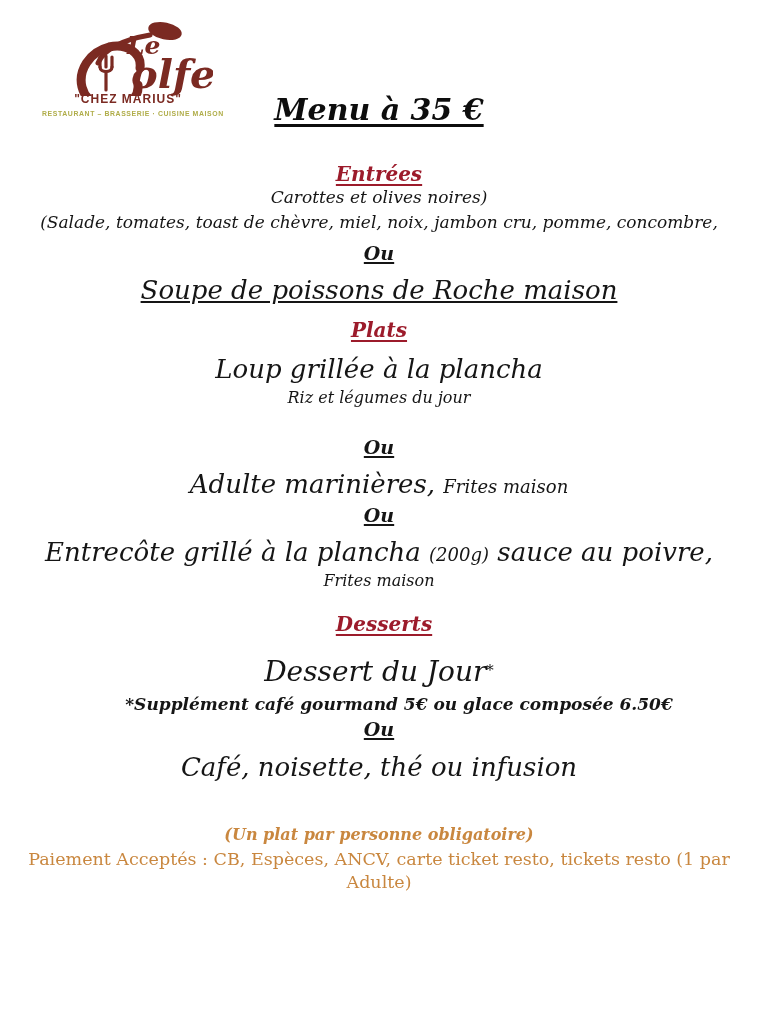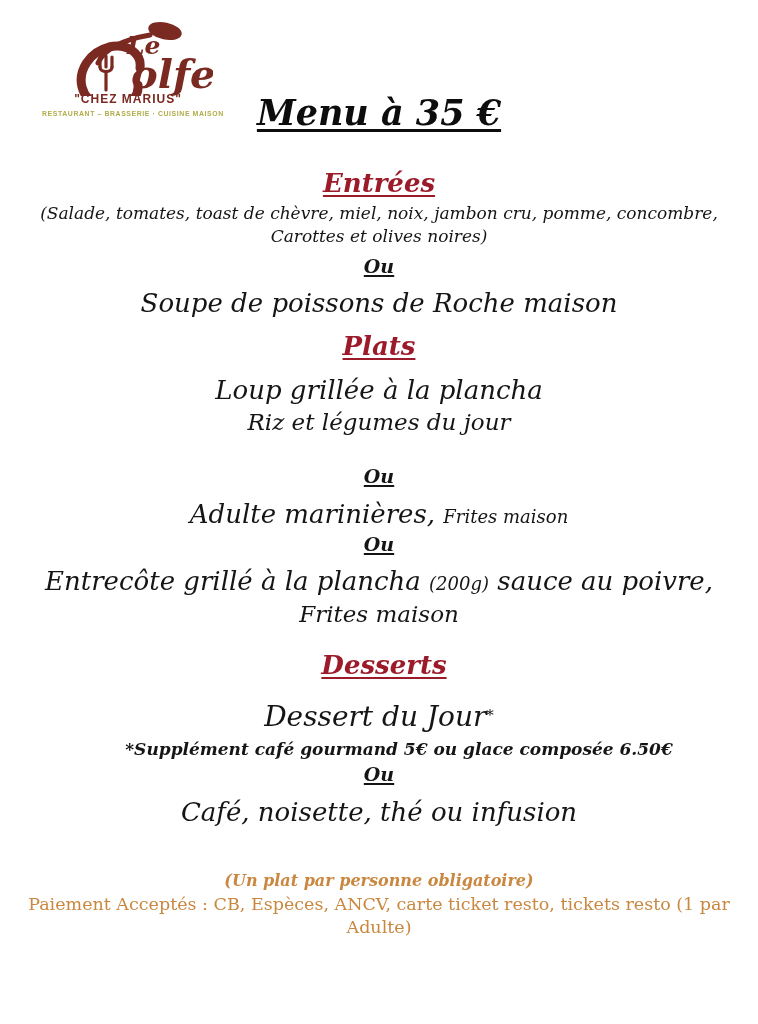--- a/index.html
+++ b/index.html
@@ -44,47 +44,47 @@
   
   .menu {
     padding-top: 92px;
     text-align: center;
     font-style: italic;
     color: #151515;
   }
   .menu div { margin: 0; }
 
   .menu-title {
-    font-size: 35px;
+    font-size: 30px;
     font-weight: bold;
     line-height: 1.2;
     text-decoration: underline;
     text-decoration-thickness: 2.5px;
     text-underline-offset: 4px;
     color: #0d0d0d;
   }
   .section-heading {
-    font-size: 26px;
+    font-size: 20px;
     font-weight: bold;
     line-height: 1.2;
     color: #9c1b2b;
     text-decoration: underline;
     text-decoration-thickness: 2px;
     text-underline-offset: 3px;
   }
   .dish {
     font-size: 26px;
     line-height: 1.25;
   }
   .dish-note {
     font-size: 17px;
     line-height: 1.32;
   }
   .dish-side {
-    font-size: 23px;
+    font-size: 16px;
     line-height: 1.25;
   }
   .or-divider {
     font-size: 19px;
     font-weight: bold;
     line-height: 1.25;
     text-decoration: underline;
     text-decoration-thickness: 1.5px;
     text-underline-offset: 2px;
   }
@@ -107,21 +107,21 @@
     font-style: normal;
     line-height: 1.3;
     color: #c9873f;
   }
 
   
   .mt-entrees   { margin-top: 34px !important; }
   .mt-salade    { margin-top: 20px !important; }
   .mt-note      { margin-top: 3px  !important; }
   .mt-ou1       { margin-top: 8px  !important; }
-  .mt-soupe     { margin-top: 8px  !important; }
+  .mt-soupe     { margin-top: 8px  !important; text-decoration: underline; }
   .mt-plats     { margin-top: 12px !important; }
   .mt-loup      { margin-top: 11px !important; }
   .mt-riz       { margin-top: 2px  !important; }
   .mt-ou2       { margin-top: 28px !important; }
   .mt-moules    { margin-top: 9px  !important; }
   .mt-ou3       { margin-top: 3px  !important; }
   .mt-entrecote { margin-top: 8px  !important; }
   .mt-frites    { margin-top: 3px  !important; }
   .mt-desserts  { margin-top: 21px !important; padding-left: 10px; }
   .mt-djour     { margin-top: 18px !important; }
@@ -157,22 +157,22 @@
   </svg>
   <div class="logo-subtitle">"CHEZ MARIUS"</div>
   <div class="logo-tagline">RESTAURANT – BRASSERIE · CUISINE MAISON</div>
 </div>
 
 <div class="menu">
 
   <div class="menu-title">Menu à 35 €</div>
 
   <div class="section-heading mt-entrees">Entrées</div>
+  <div class="dish-note">Carottes et olives noires)</div>
   <div class="dish-note mt-note">(Salade, tomates, toast de chèvre, miel, noix, jambon cru, pomme, concombre,</div>
-  <div class="dish-note">Carottes et olives noires)</div>
   <div class="or-divider mt-ou1">Ou</div>
   <div class="dish mt-soupe">Soupe de poissons de Roche maison</div>
 
   <div class="section-heading mt-plats">Plats</div>
   <div class="dish mt-loup">Loup grillée à la plancha</div>
   <div class="dish-side mt-riz">Riz et légumes du jour</div>
   <div class="or-divider mt-ou2">Ou</div>
   <div class="dish mt-moules"><span>Adulte marinières,</span> <span class="small-inline">Frites maison</span></div>
   <div class="or-divider mt-ou3">Ou</div>
   <div class="dish mt-entrecote"><span>Entrecôte grillé à la plancha</span> <span class="small-inline">(200g)</span> <span>sauce au poivre,</span></div>

